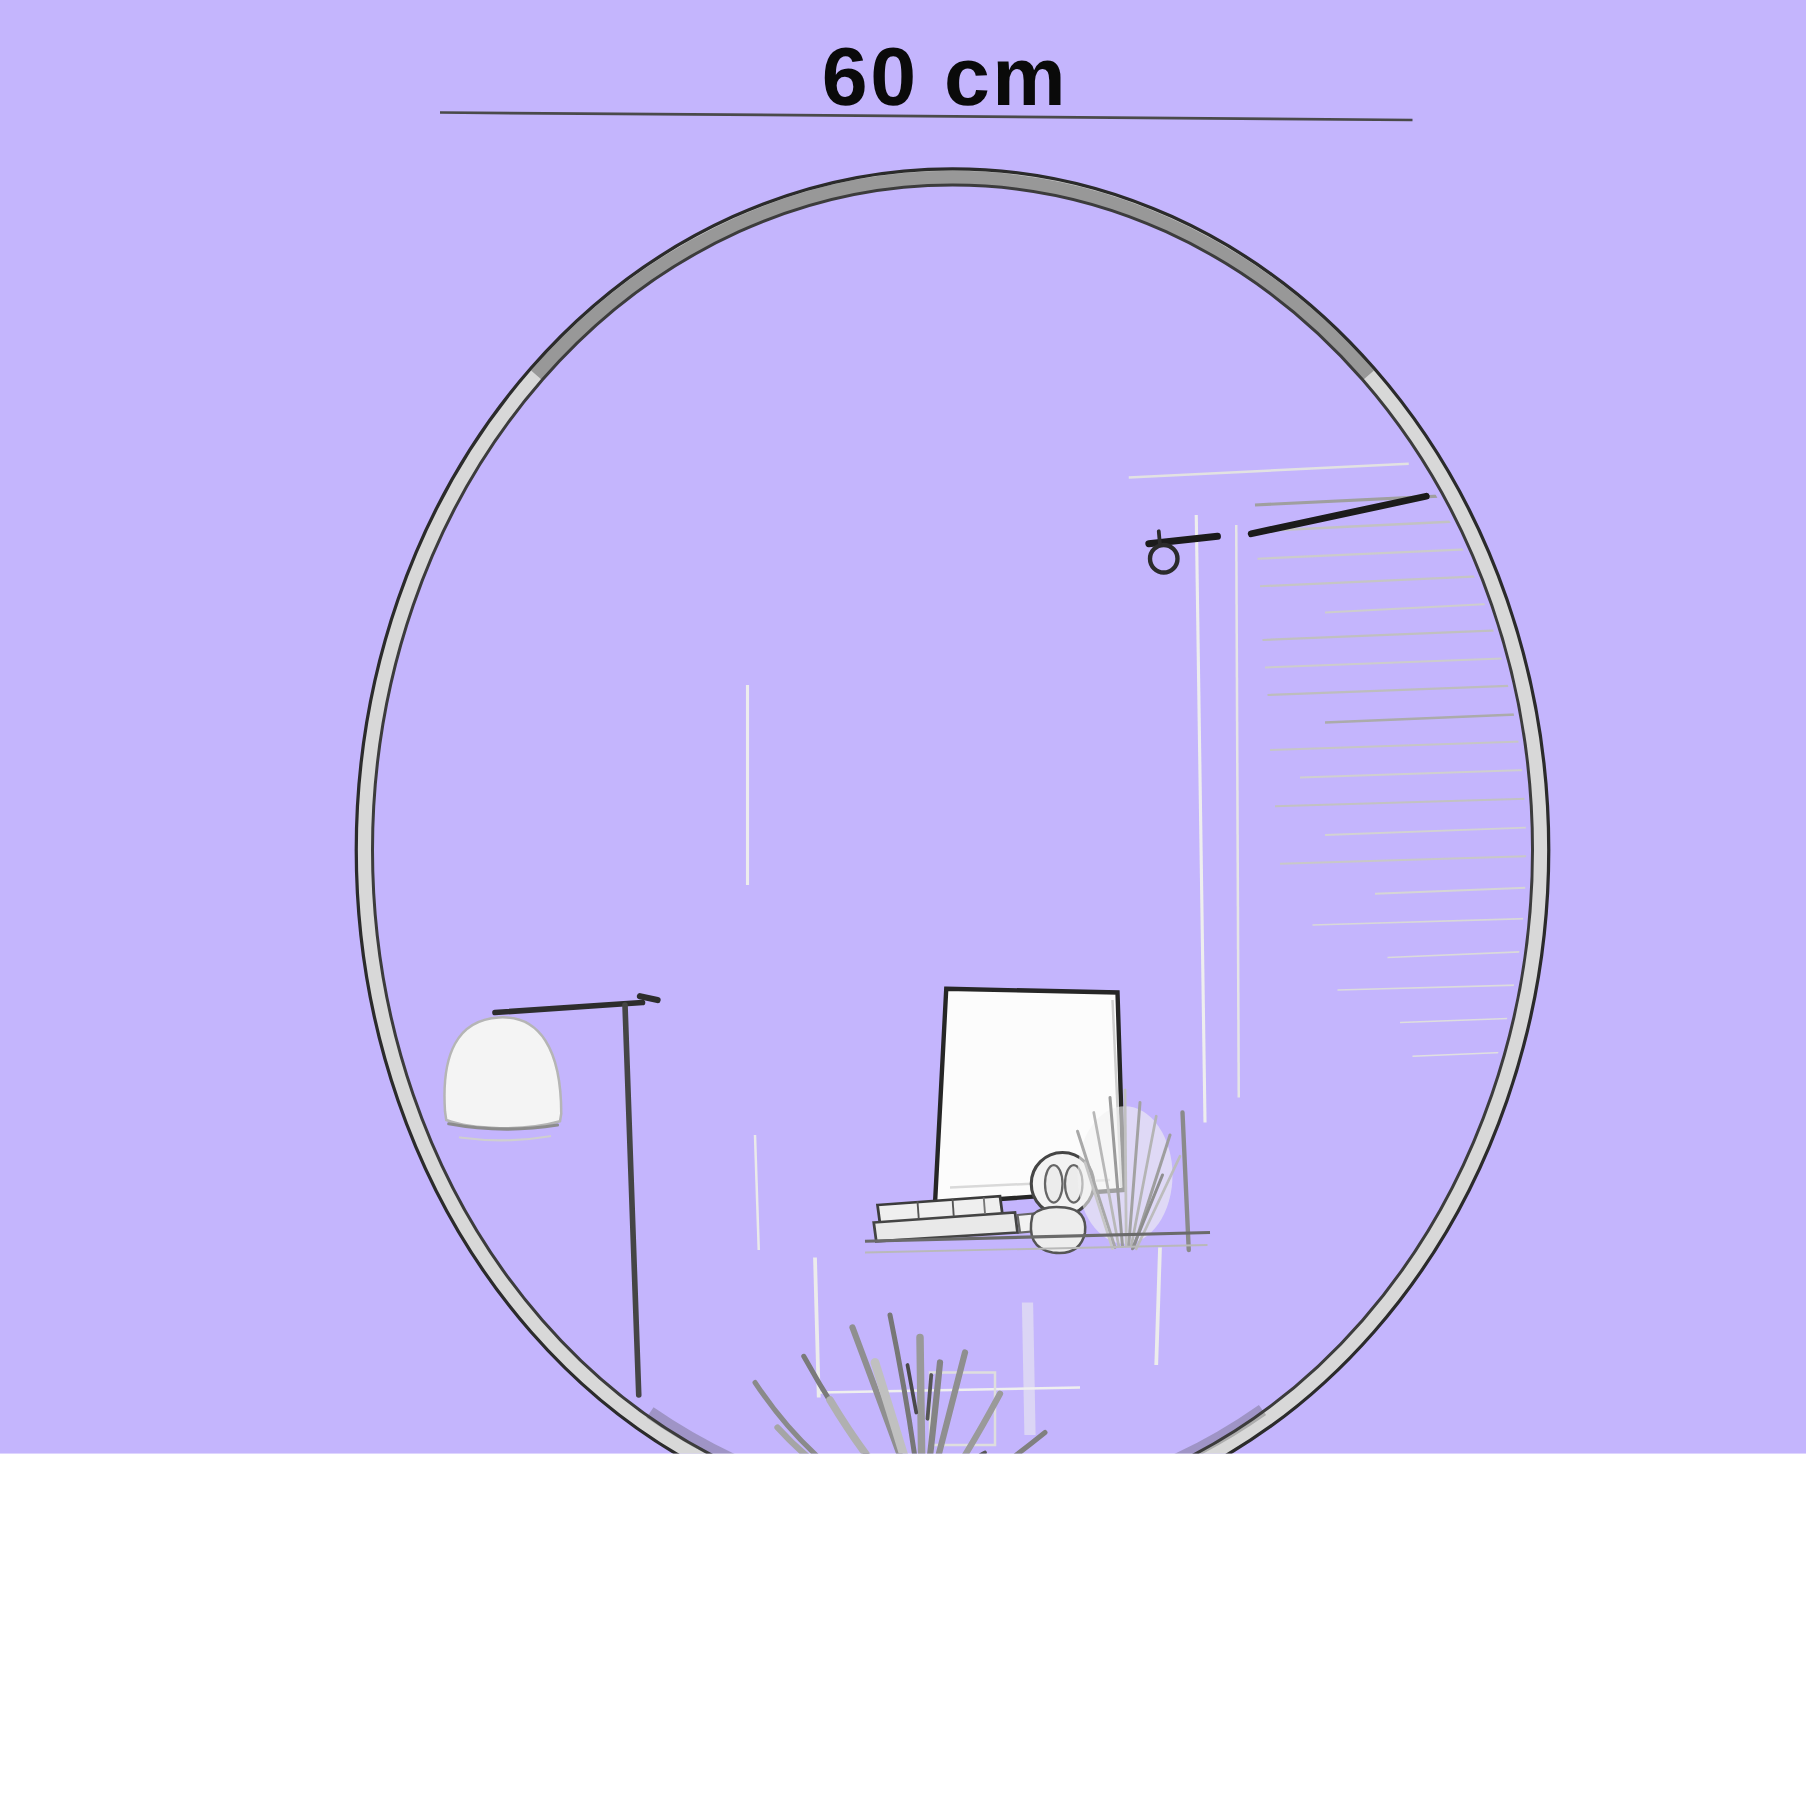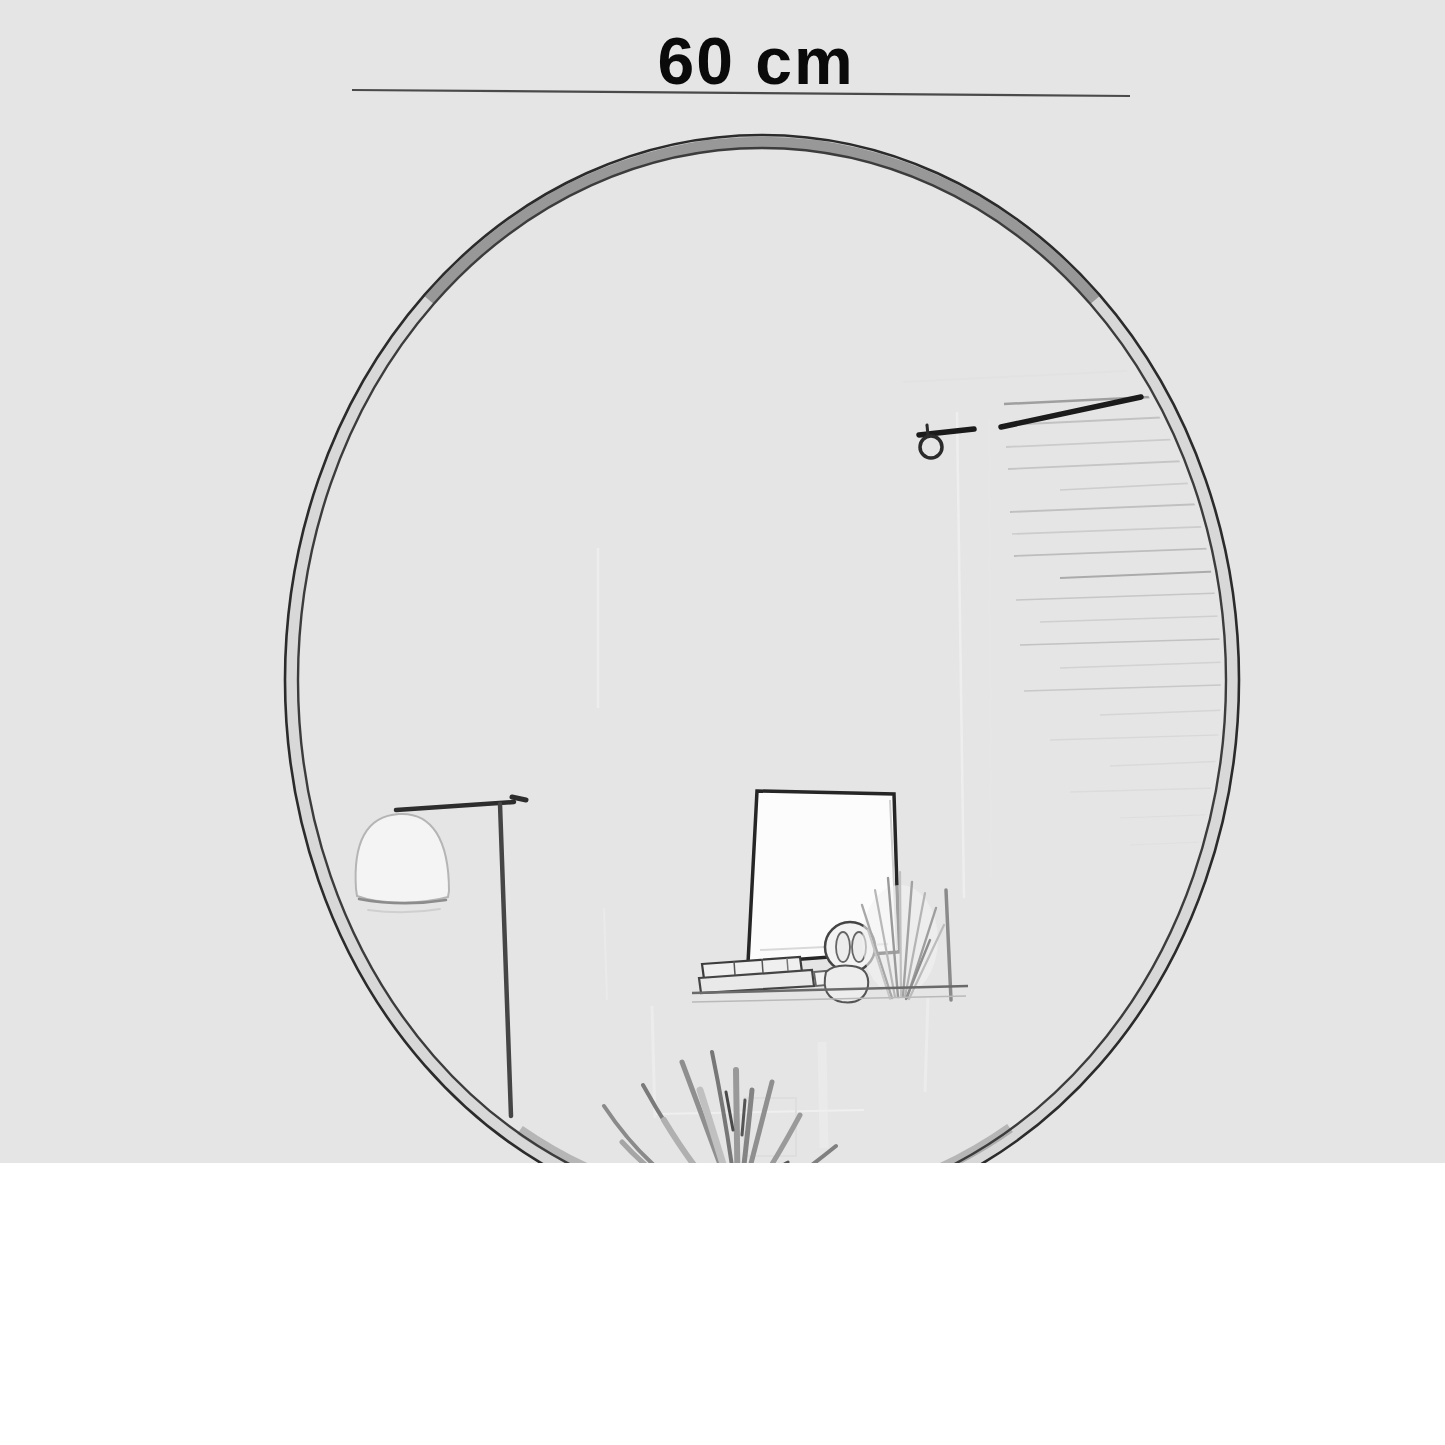--- a/index.html
+++ b/index.html
@@ -1,16 +1,16 @@
 <!DOCTYPE html>
 <html><head>
 <meta charset="utf-8">
 <style>
   html,body{margin:0;padding:0;background:#ffffff;}
-  #stage{position:relative;width:1445px;height:1163px;background:#e5e5e5;overflow:hidden;
+  #stage{position:relative;width:1445px;height:1163px;background:#c4b5fd;overflow:hidden;
          font-family:"Liberation Sans", sans-serif;}
   svg{position:absolute;left:0;top:0;}
   .dim-text{font-family:"Liberation Sans", sans-serif;font-weight:700;font-size:66px;letter-spacing:2px;}
 </style>
 </head>
 <body>
 
 <div id="stage">
 <svg width="1445" height="1445" viewBox="0 0 1445 1445">
   <defs>

